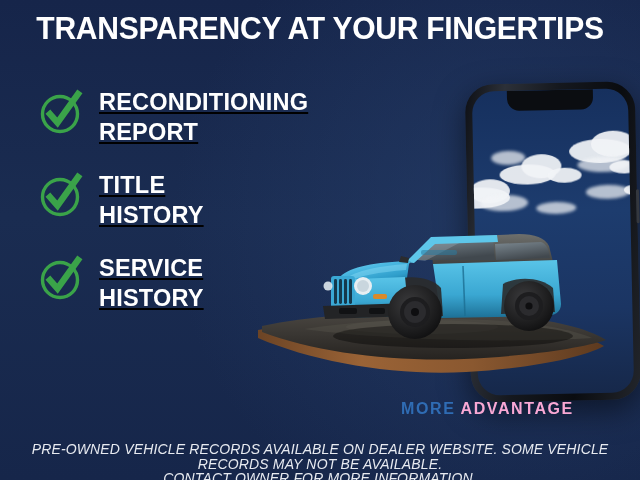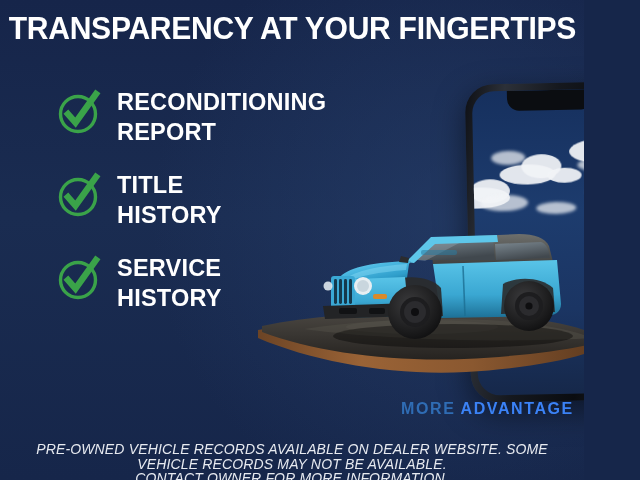--- a/index.html
+++ b/index.html
@@ -2,21 +2,21 @@
 <html><head>
 <meta charset="utf-8">
 <style>
   html, body {
     margin: 0;
     padding: 0;
     background: #16264a;
   }
   #stage {
     position: relative;
-    width: 584px;
+    width: 640px;
     height: 480px;
     overflow: hidden;
     background: #17294c;
     font-family: "Liberation Sans", sans-serif;
     -webkit-font-smoothing: antialiased;
   }
 
   
   .bg-grad {
     position: absolute;
@@ -38,23 +38,24 @@
     font-size: 31px;
     line-height: 34px;
     letter-spacing: -0.3px;
     transform: scaleX(0.97);
     white-space: nowrap;
   }
 
   
   .checklist {
     position: absolute;
-    left: 56px;
+    left: 38px;
     top: 86px;
     width: 300px;
+    text-decoration: underline;
   }
   .check-row {
     display: flex;
     align-items: flex-start;
     margin-bottom: 22px;
   }
   .check-row:last-child { margin-bottom: 0; }
 
   .check-icon {
     flex: 0 0 auto;
@@ -160,21 +161,21 @@
     position: absolute;
     left: 0; right: 0;
     top: 400px;
     text-align: center;
     font-weight: 700;
     font-size: 16px;
     letter-spacing: 1.6px;
     white-space: nowrap;
   }
   .logo .olsen { color: #2f6cb4; }
-  .logo .advantage { color: #3b82f6; margin-left: 5px; }
+  .logo .advantage { color: #f9a8d4; margin-left: 5px; }
   .logo-wrap { position:absolute; left:380px; width:215px; text-align:center; top:0;}
 
   
   .disclaimer {
     position: absolute;
     left: 18px; right: 18px;
     top: 442px;
     text-align: center;
     color: #e7eaf0;
     font-size: 14px;

